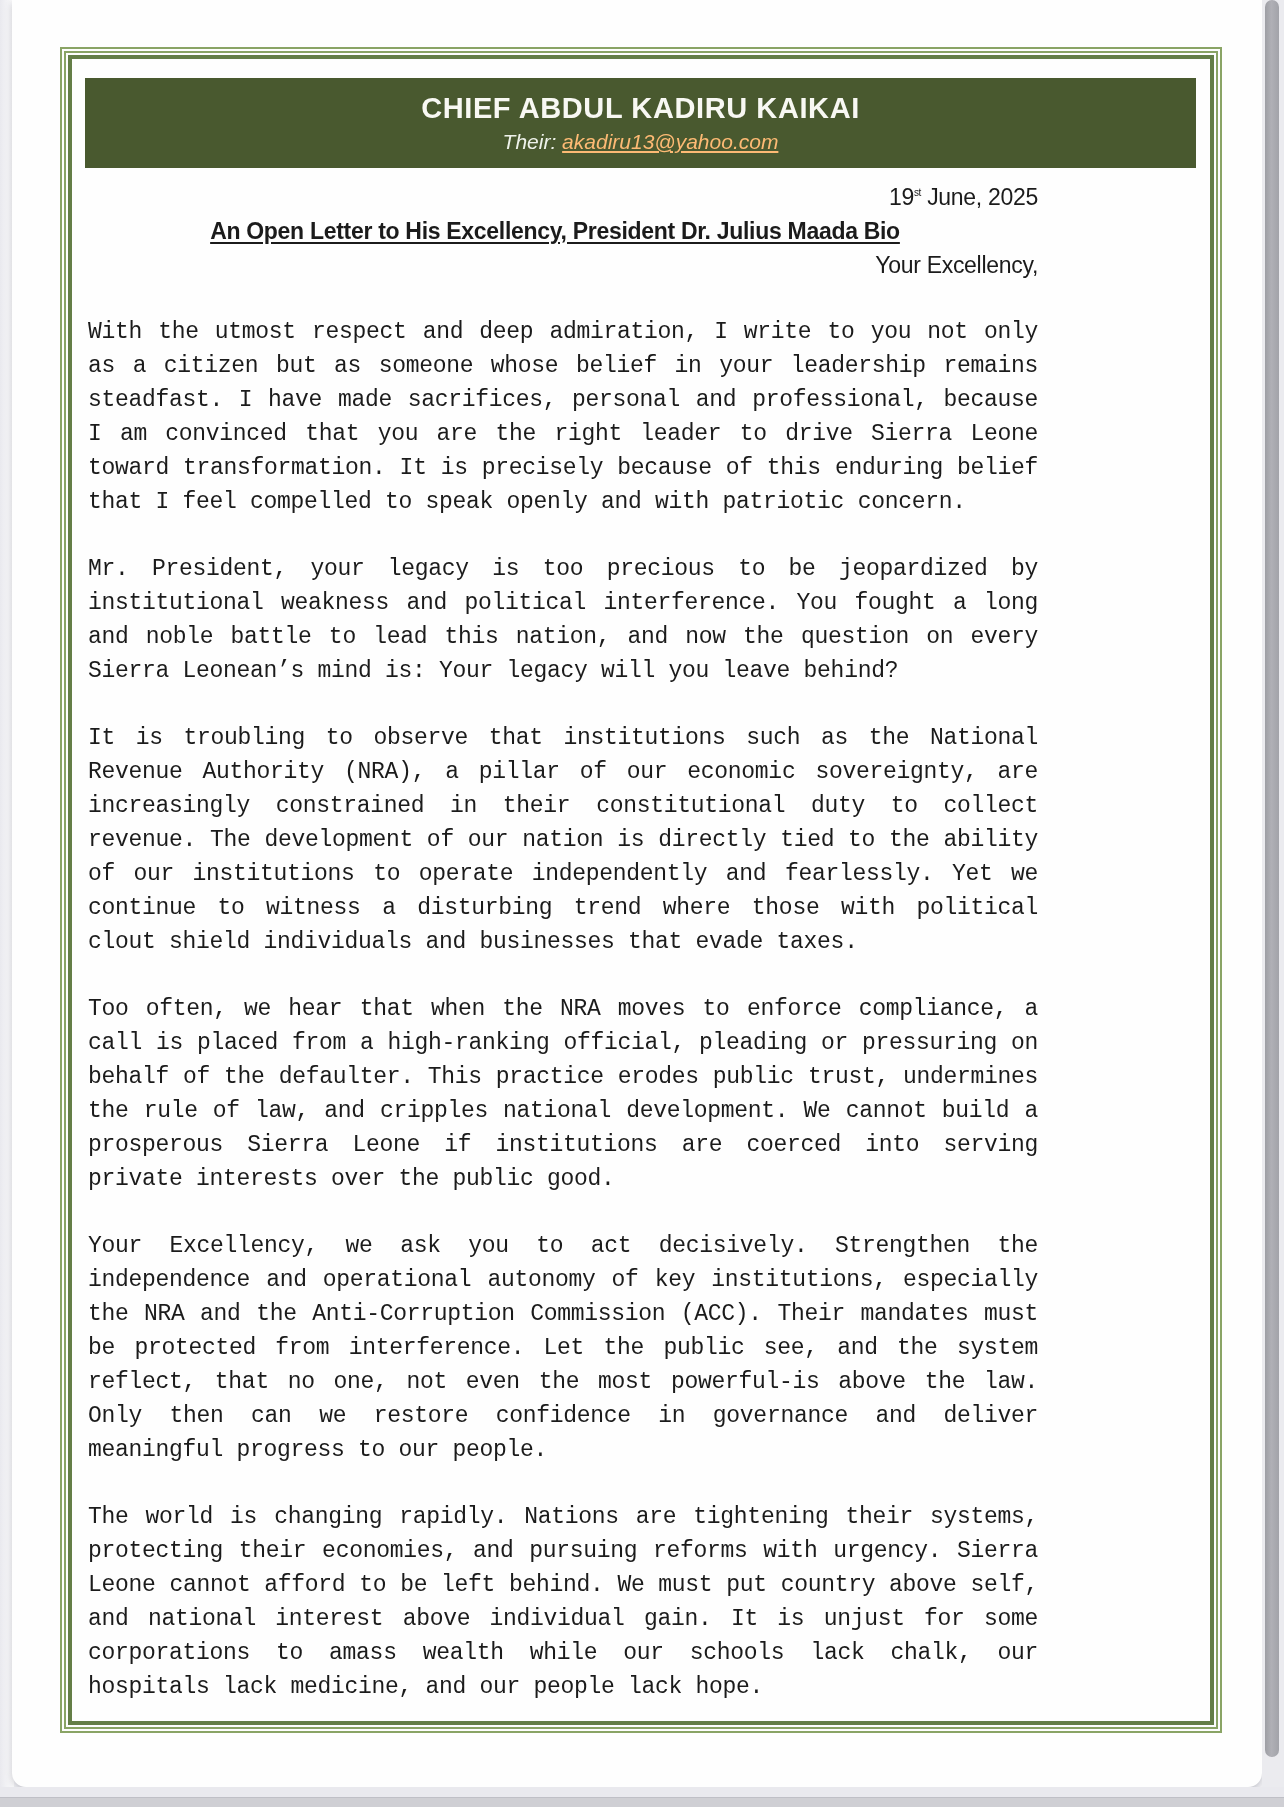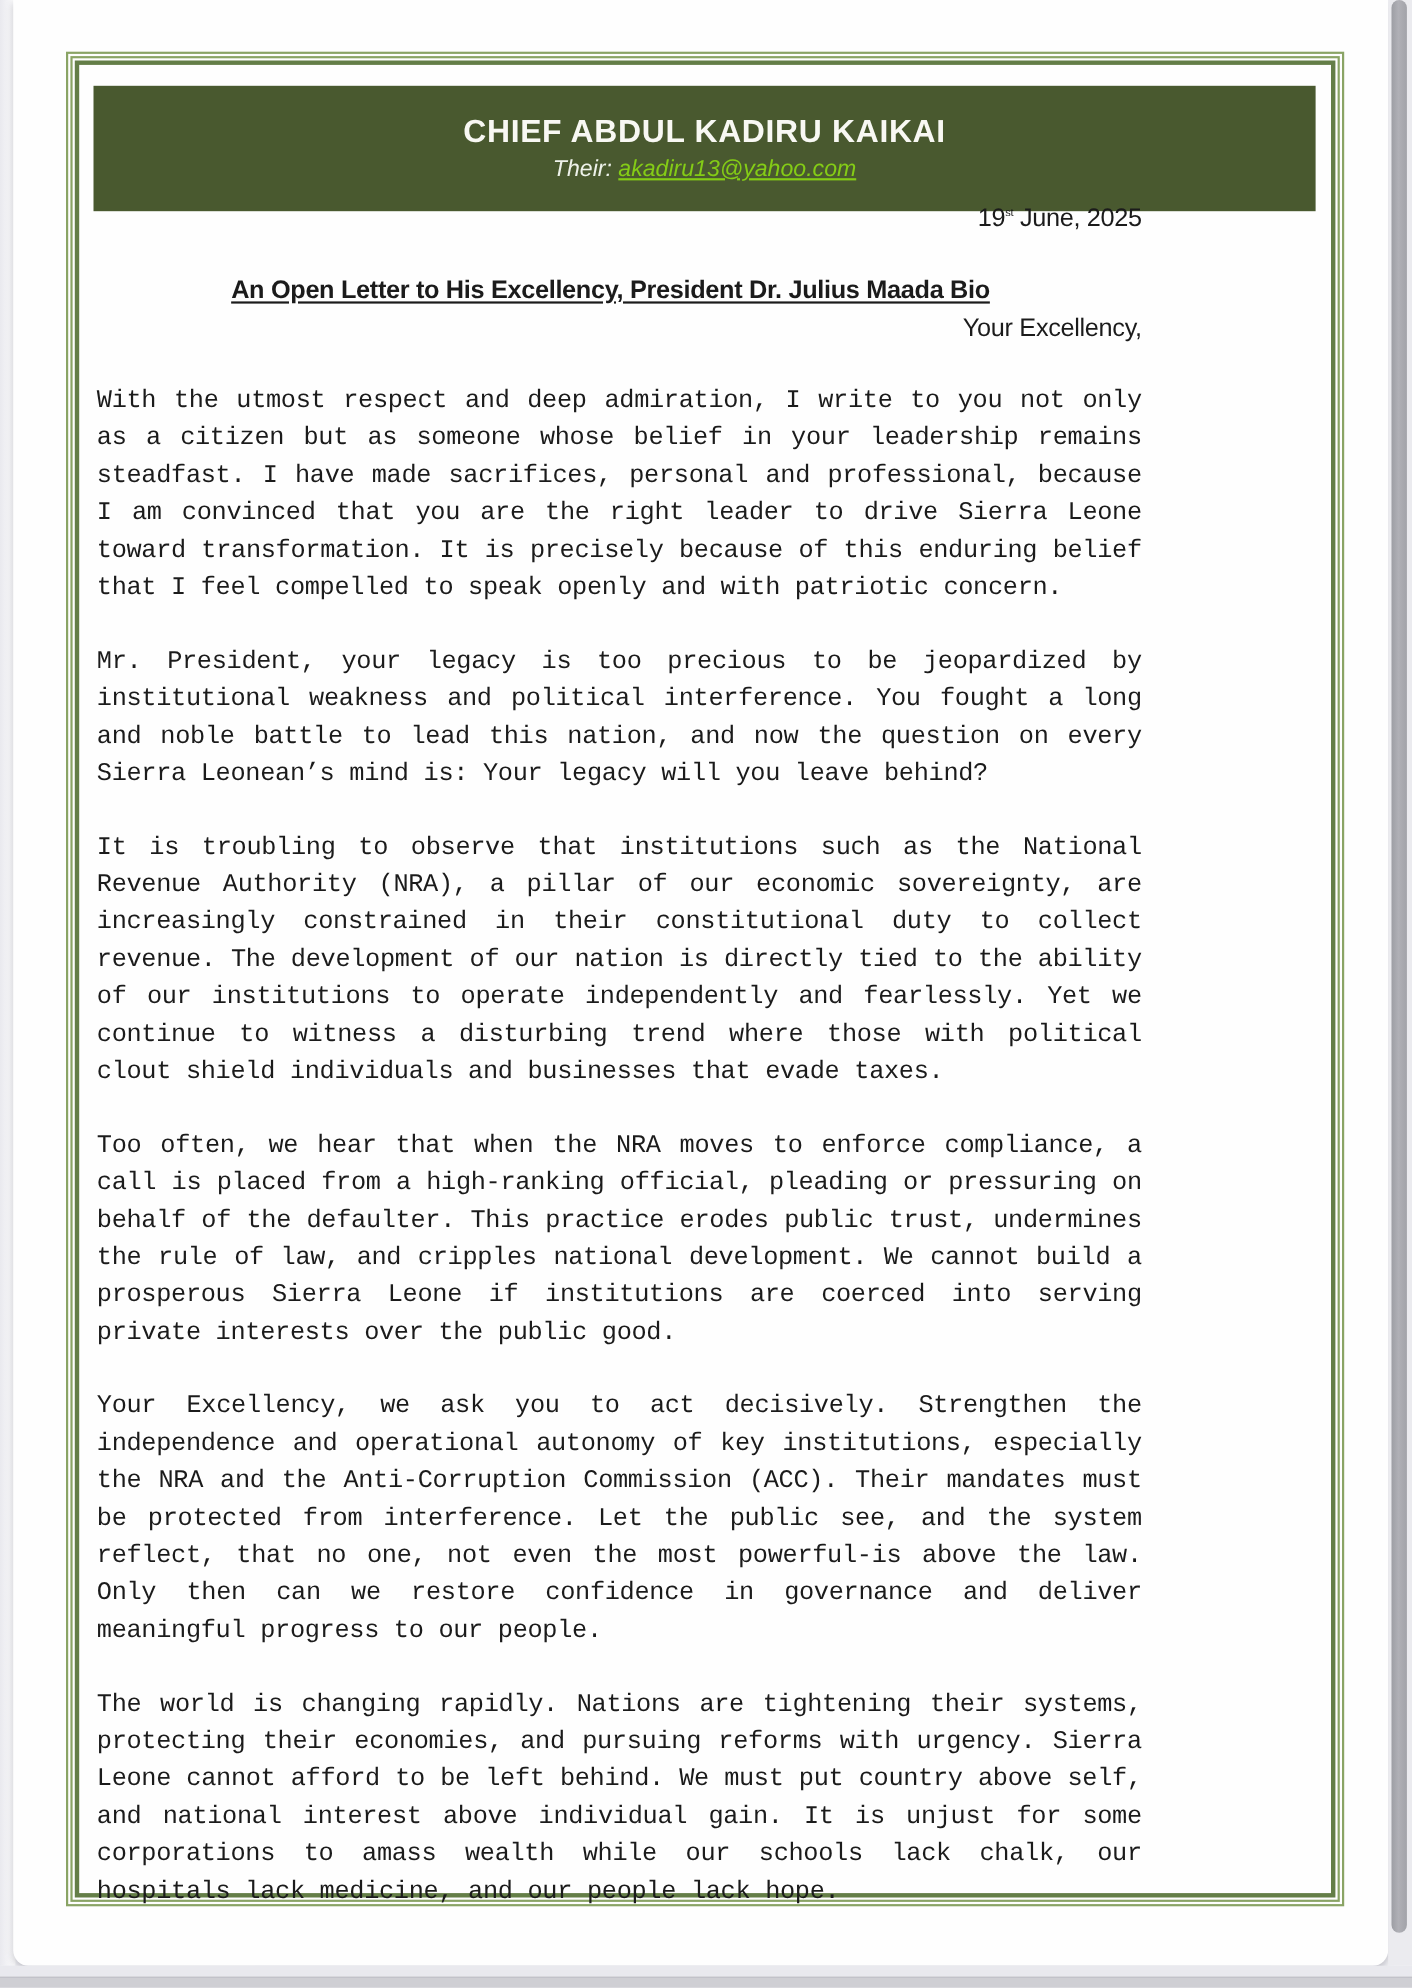--- a/index.html
+++ b/index.html
@@ -50,45 +50,45 @@
   
   .frame {
     position:absolute; left:48px; top:47px; width:1162px; height:1686px;
     border:2px solid #8aa465; box-sizing:border-box;
   }
   .frame-mid { position:absolute; inset:2px; border:2px solid #8aa465; }
   .frame-inner { position:absolute; inset:2px; border:4px solid #647e47; }
 
   
   .banner {
-    position:absolute; left:73px; top:78px; width:1111px; height:114px;
+    position:absolute; left:73px; top:78px; width:1111px; height:90px;
     background:#49592f;
     display:flex; flex-direction:column; align-items:center; justify-content:center;
   }
   .banner-name {
     font-size:29px; font-weight:bold; letter-spacing:.6px;
     color:#f8f8f3;
   }
   .banner-email {
     margin-top:5px; font-size:21px; font-style:italic; color:#eef2ea;
   }
   .banner-email a, .email-link {
-    color:#84cc16; text-decoration:underline; font-style:italic;
+    color:#fdba74; text-decoration:underline; font-style:italic;
   }
 
   
   .content {
     position:absolute; left:60px; top:180px; width:966px;
     color:#1b1b1b; font-size:23px; line-height:34px; letter-spacing:-.3px;
   }
   .date-line { text-align:right; }
   .date-line sup { font-size:10px; line-height:0; }
   .title-line {
     text-align:center; font-weight:bold;
-    text-decoration:underline; text-underline-offset:3px;margin-top:32px;
+    text-decoration:underline; text-underline-offset:3px;
   }
   .salutation { text-align:right; }
   .para { text-align:justify; margin:33px 0 0 16px;font-family:Liberation Mono, monospace; }
 </style>
 </head>
 <body>
 
 <div class="left-shade"></div>
 
 <div class="page-card">

